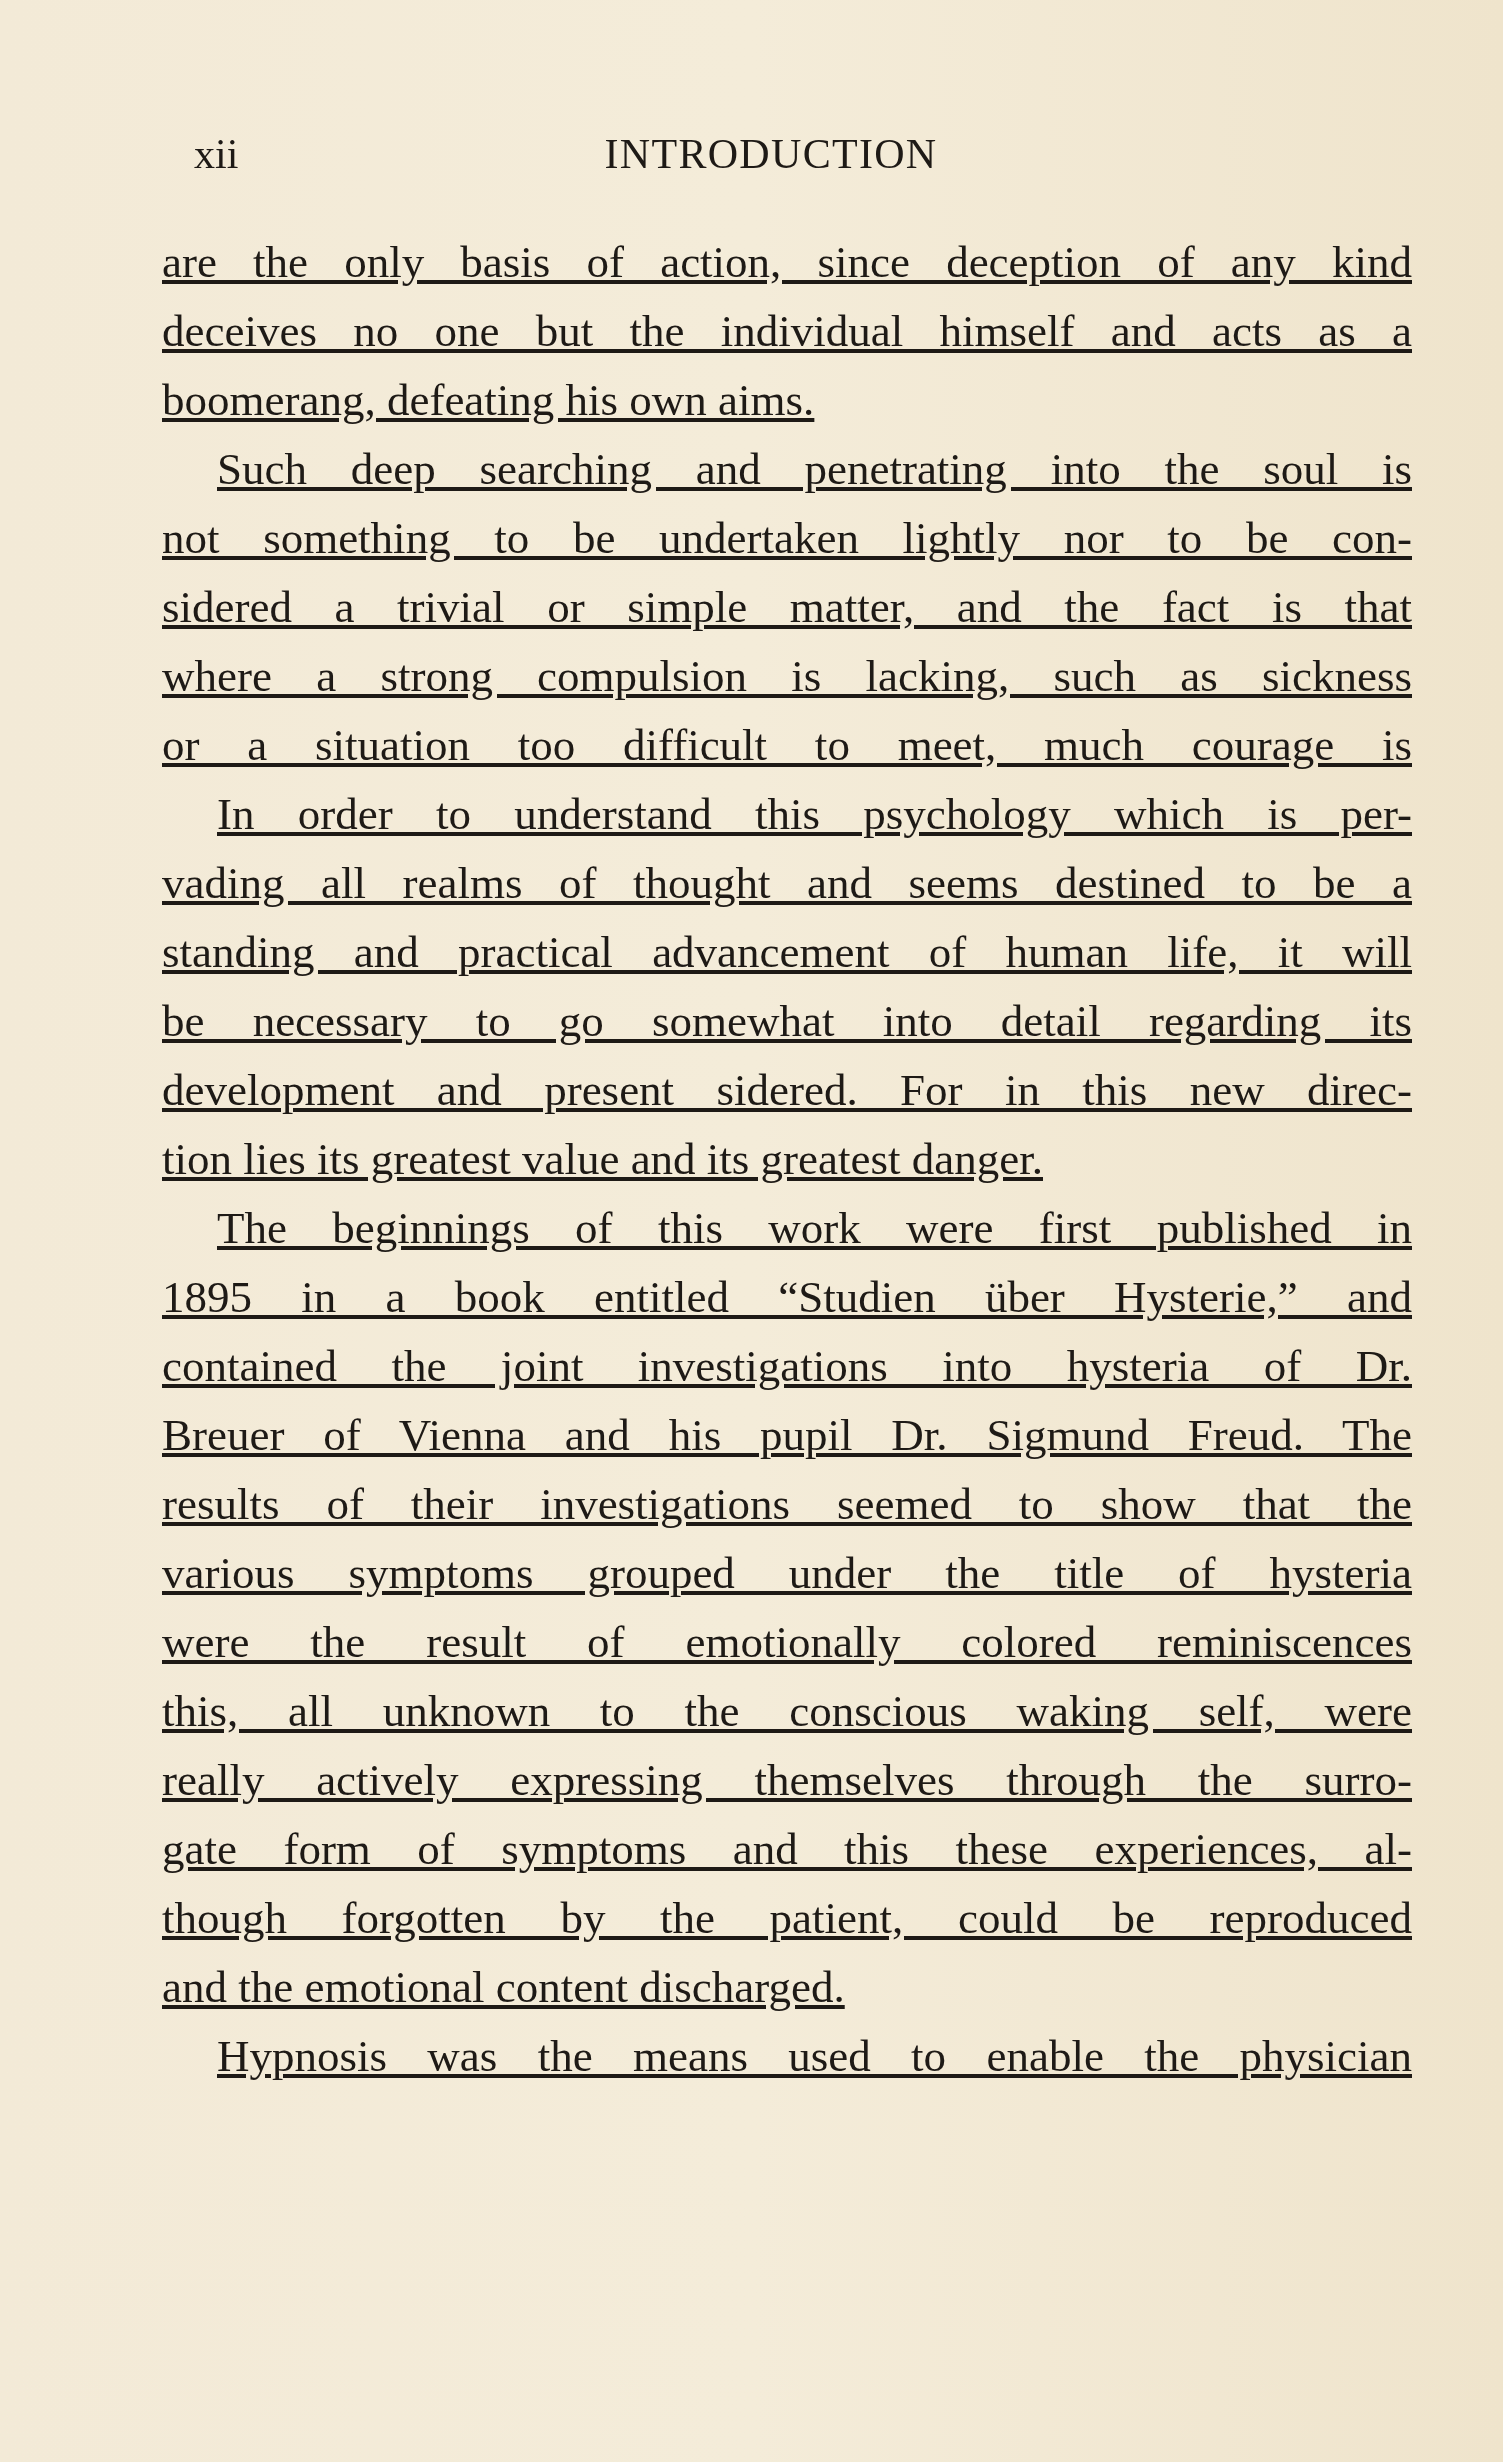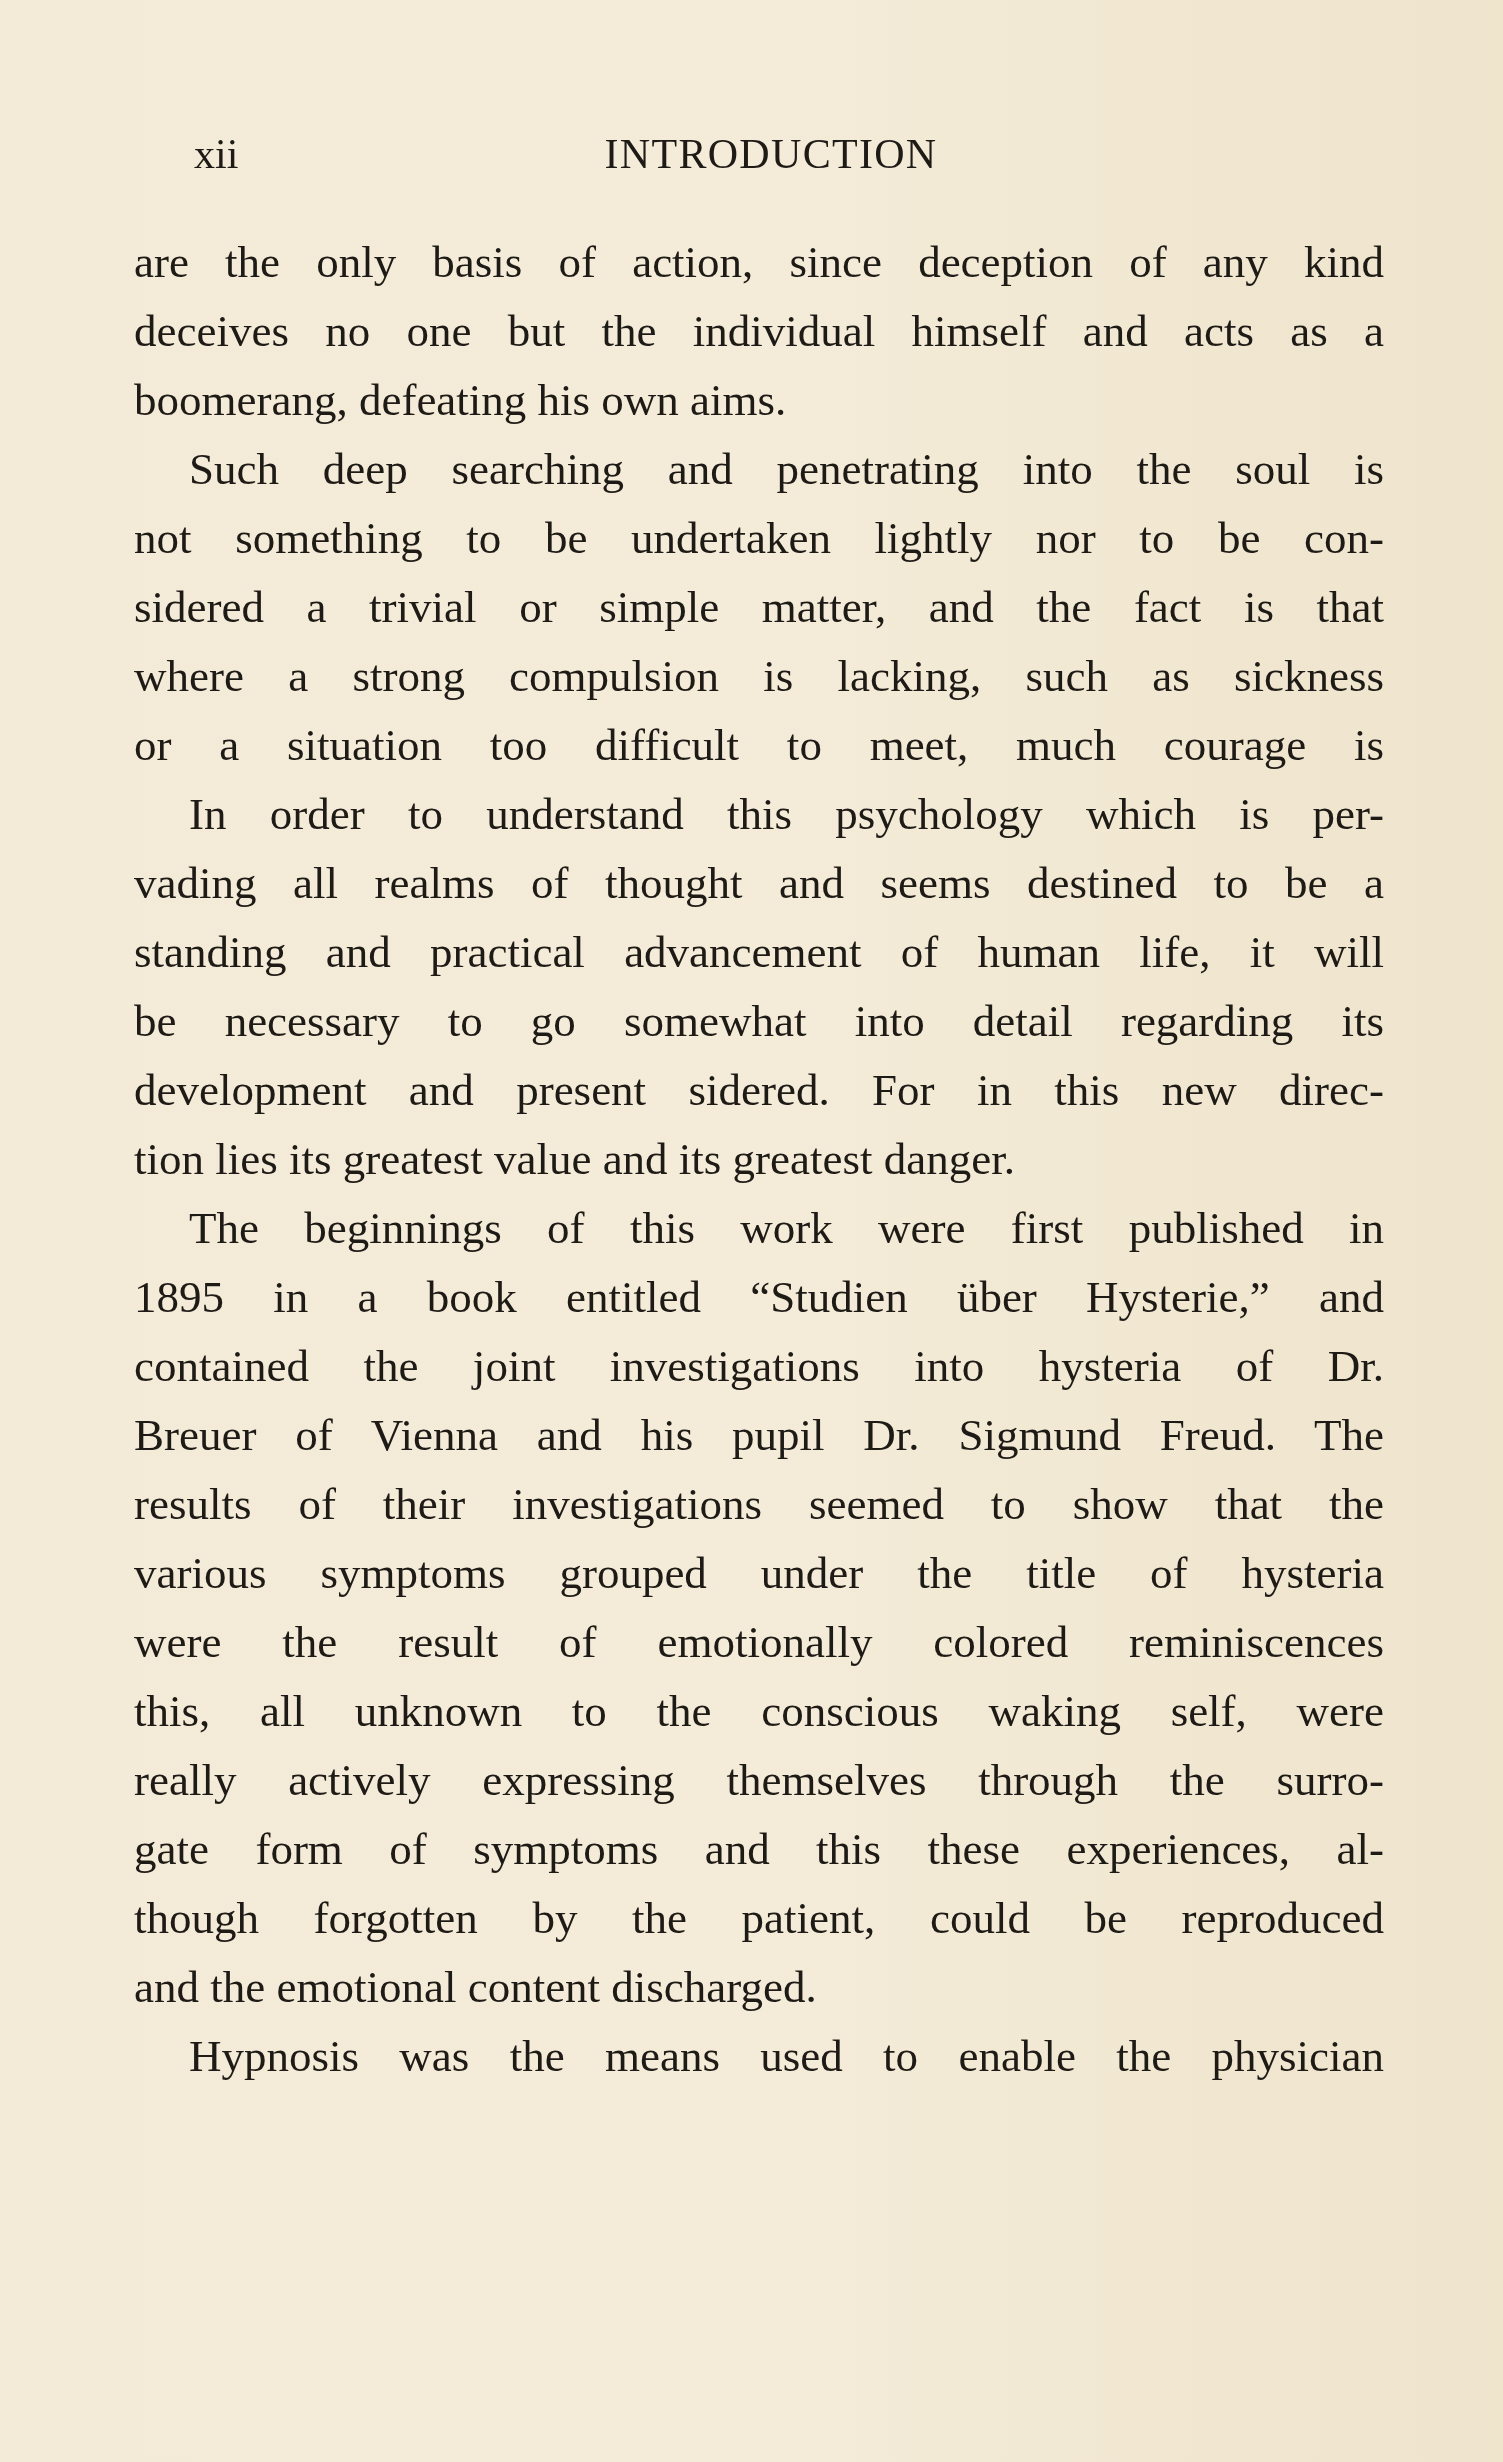--- a/index.html
+++ b/index.html
@@ -9,21 +9,21 @@
     font-family: "Liberation Serif", "DejaVu Serif", serif;
     color:#1e1a16;
     position:relative;
   }
   .header {
     position:absolute; left:146px; width:1250px; top:128px; height:53px;
     font-size:42px; line-height:53px;
   }
   .folio { position:absolute; left:0; top:0;margin-left:48px; }
   .running-head { position:absolute; left:0; right:0; text-align:center; letter-spacing:1.3px; }
-  .body-text { position:absolute; left:134px; width:1250px; top:228px; }
+  .body-text { position:absolute; left:162px; width:1250px; top:228px;text-decoration:underline; }
   .line {
     display:block; height:69px; line-height:69px;
     font-size:45px; white-space:nowrap;
     text-align:justify; text-align-last:justify;
   }
   .line.last { text-align-last:left; }
   .line.indent { padding-left:55px; }
 </style>
 </head>
 <body>

